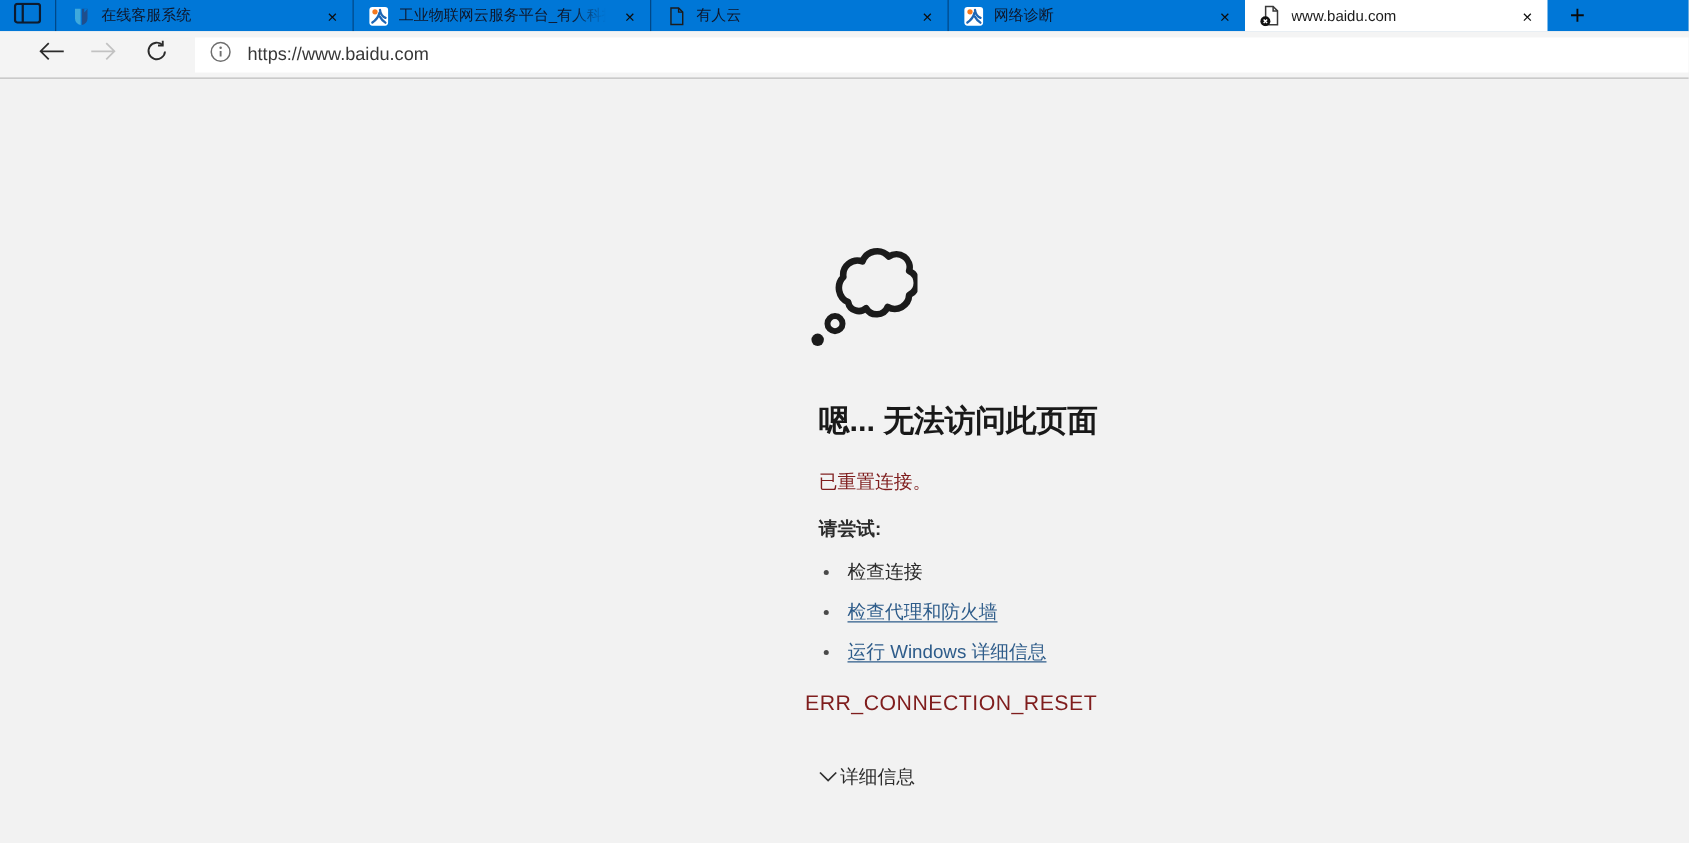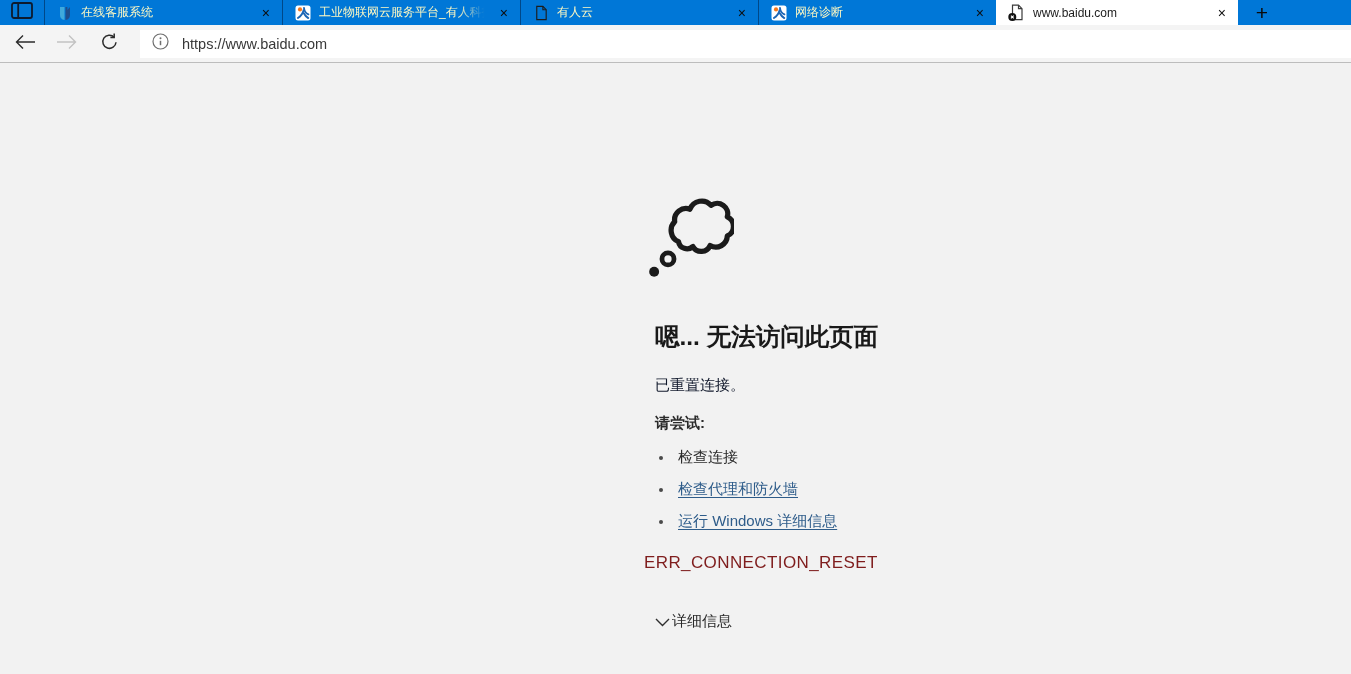--- a/index.html
+++ b/index.html
@@ -7,44 +7,44 @@
   body { font-family:"Liberation Sans","DejaVu Sans",sans-serif; background:#f2f2f2; position:relative; }
 
   
   .tabstrip { position:absolute; left:0; top:0; width:1351px; height:25px;
               background:#0077d7; display:flex; align-items:stretch; }
   .winbtn { width:44px; display:flex; align-items:center; justify-content:center; }
   .tab { display:flex; align-items:center; gap:8px; padding:0 8px 0 12px;
          width:238px; flex:0 0 auto; position:relative; cursor:default; }
   .tab.sep { border-left:1px solid rgba(0,15,40,.45); }
   .tab .favicon { flex:0 0 auto; display:flex; align-items:center; }
-  .tab .title { flex:1 1 auto; font-size:12px; color:#fef9c3; white-space:nowrap; overflow:hidden;
+  .tab .title { flex:1 1 auto; font-size:12px; color:#0f172a; white-space:nowrap; overflow:hidden;
                 -webkit-mask-image:linear-gradient(to right,#000 82%,transparent 98%);
                 mask-image:linear-gradient(to right,#000 82%,transparent 98%); }
   .tab .close { flex:0 0 auto; font-size:14px; line-height:1; color:#0d0d0d; padding:2px 4px; }
   .tab.active { background:#ffffff; width:242px;padding-left:12px; }
   .tab.active .title { color:#1b1b1b; }
   .newtab { width:48px; display:flex; align-items:center; justify-content:center;
             font-size:21px; font-weight:300; color:#0a0a0a; }
 
   
   .navbar { position:absolute; left:0; top:25px; width:1351px; height:38px;
             background:#f4f4f4; border-bottom:1px solid #bdbdbd;
-            display:flex; align-items:center; padding-left:4px; }
+            display:flex; align-items:center; padding-left:20px; }
   .navbtn { width:42px; height:34px; display:flex; align-items:center; justify-content:center; }
   .addressbar { flex:1 1 auto; height:28px; background:#ffffff; margin-left:10px;
                 display:flex; align-items:center; padding-left:12px; }
   .addressbar .url { border:none; outline:none; background:transparent; margin-left:13px;
                      font-size:14.5px; color:#383838; width:600px;
                      font-family:"Liberation Sans","DejaVu Sans",sans-serif; }
 
   
   .cloud-wrap { position:absolute; left:646px; top:190px; }
   .err-title { position:absolute; left:655px; top:320px; font-size:24.5px; font-weight:bold; color:#191919; }
-  .err-msg   { position:absolute; left:655px; top:376px; font-size:15px; color:#0f172a;text-align:center; }
+  .err-msg   { position:absolute; left:655px; top:376px; font-size:15px; color:#7f1d1d;text-align:center; }
   .err-try   { position:absolute; left:655px; top:414px; font-size:15px; font-weight:bold; color:#2b2b2b; }
   .suggestion { position:absolute; left:655px; display:flex; align-items:flex-start; font-size:15px; color:#2b2b2b; }
   .suggestion .dot { width:4px; height:4px; border-radius:50%; background:#4a4a4a; margin:8px 15px 0 4px; flex:0 0 auto; }
   .s1 { top:448px; } .s2 { top:480px; } .s3 { top:512px; }
   .linktext { color:#2e5c8a; text-decoration:underline; text-underline-offset:3px; cursor:pointer; }
   .err-code { position:absolute; left:644px; top:553px; font-size:17px; letter-spacing:.4px; color:#7f1d1d; }
   .details-row { position:absolute; left:655px; top:612px; display:flex; align-items:center; gap:2px; cursor:pointer; }
   .details-row .label { font-size:15px; color:#2b2b2b; }
 </style>
 </head>

